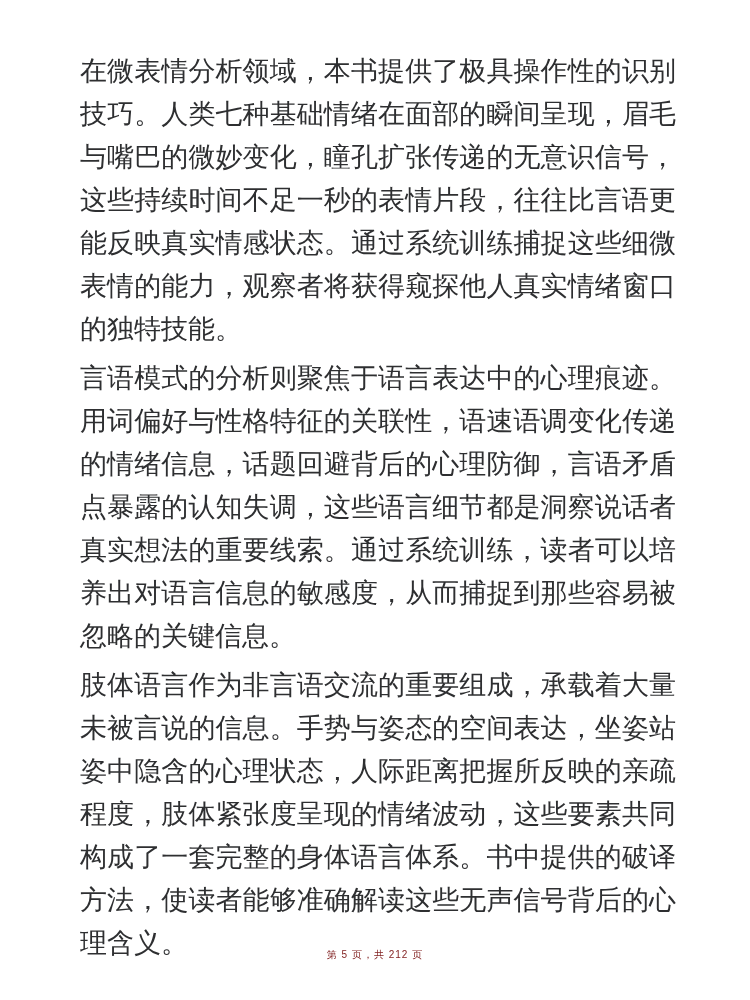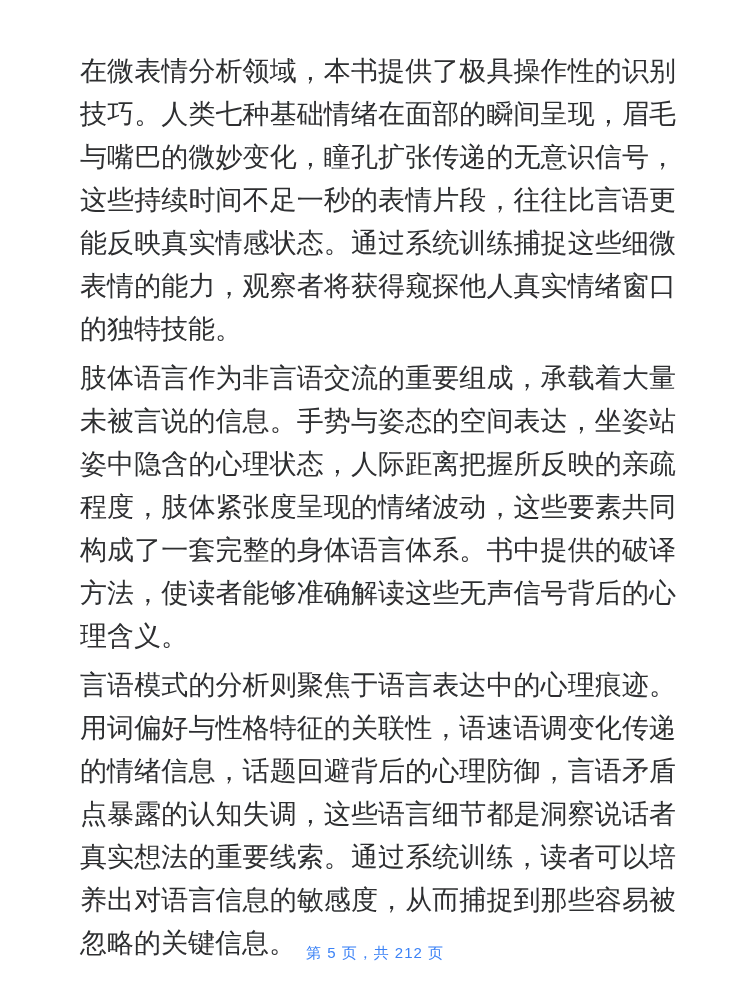--- a/index.html
+++ b/index.html
@@ -33,31 +33,31 @@
     word-break: break-all;
   }
   .footer {
     position: absolute;
     top: 944px;
     left: 0;
     width: 100%;
     text-align: center;
   }
   .footer span {
-    font-size: 15px;
-    color: #3b82f6;
+    font-size: 10px;
+    color: #7f1d1d;
     font-weight: 400;
     letter-spacing: 1px;
   }
 </style>
 </head>
 <body>
 
 <div class="page">
   <div class="content">
     <p>在微表情分析领域，本书提供了极具操作性的识别技巧。人类七种基础情绪在面部的瞬间呈现，眉毛与嘴巴的微妙变化，瞳孔扩张传递的无意识信号，这些持续时间不足一秒的表情片段，往往比言语更能反映真实情感状态。通过系统训练捕捉这些细微表情的能力，观察者将获得窥探他人真实情绪窗口的独特技能。</p>
+    <p>言语模式的分析则聚焦于语言表达中的心理痕迹。用词偏好与性格特征的关联性，语速语调变化传递的情绪信息，话题回避背后的心理防御，言语矛盾点暴露的认知失调，这些语言细节都是洞察说话者真实想法的重要线索。通过系统训练，读者可以培养出对语言信息的敏感度，从而捕捉到那些容易被忽略的关键信息。</p>
     <p>肢体语言作为非言语交流的重要组成，承载着大量未被言说的信息。手势与姿态的空间表达，坐姿站姿中隐含的心理状态，人际距离把握所反映的亲疏程度，肢体紧张度呈现的情绪波动，这些要素共同构成了一套完整的身体语言体系。书中提供的破译方法，使读者能够准确解读这些无声信号背后的心理含义。</p>
-    <p>言语模式的分析则聚焦于语言表达中的心理痕迹。用词偏好与性格特征的关联性，语速语调变化传递的情绪信息，话题回避背后的心理防御，言语矛盾点暴露的认知失调，这些语言细节都是洞察说话者真实想法的重要线索。通过系统训练，读者可以培养出对语言信息的敏感度，从而捕捉到那些容易被忽略的关键信息。</p>
   </div>
   <div class="footer">
     <span>第 5 页，共 212 页</span>
   </div>
 </div>
 
 </body></html>

